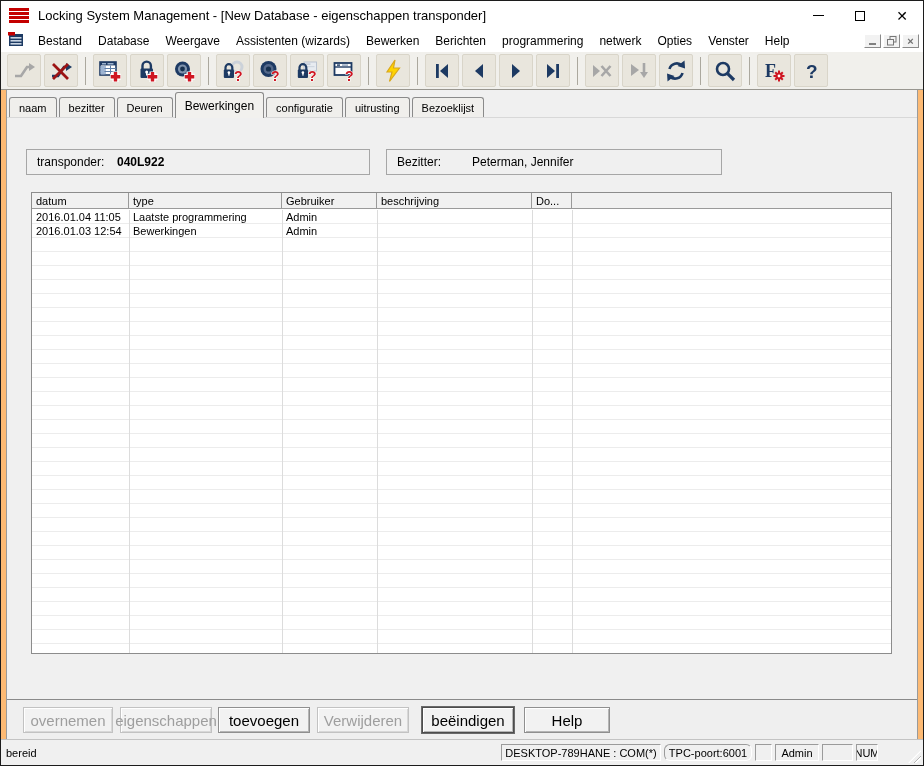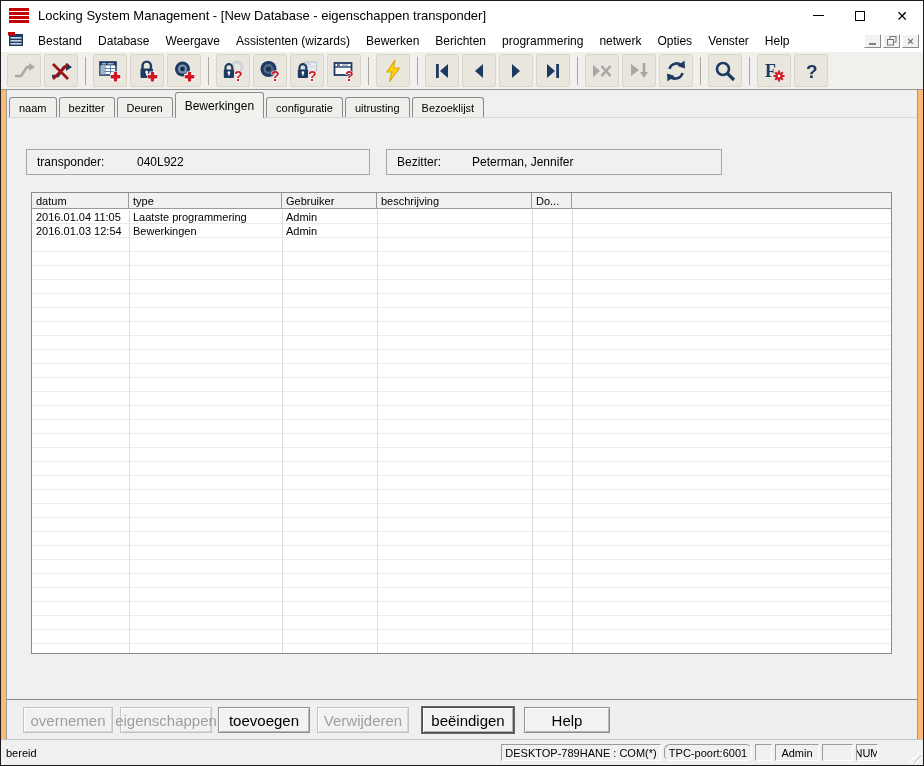--- a/index.html
+++ b/index.html
@@ -35,21 +35,21 @@
   .tabstrip { height:28px; display:flex; align-items:flex-end; padding-left:2px; border-bottom:1px solid #d8d8d8; flex:0 0 auto; }
   .tab { height:20px; padding:0 9px; font-size:11px; background:#f0efec; border:1px solid #8a8a8a; border-bottom:none; border-radius:3px 3px 0 0; display:flex; align-items:center; margin-right:2px; white-space:nowrap; }
   .tab.active { height:26px; font-size:12px; background:#f2f1ee; margin-bottom:-1px; z-index:2; position:relative; }
 
   
   .content { flex:1 1 auto; position:relative; background:#f0f0f0; min-height:0; }
   .fieldbox { position:absolute; top:31px; height:26px; border:1px solid #a6a6a6; display:flex; align-items:center; font-size:12px; }
   .fieldbox .flabel { position:absolute; left:10px; white-space:nowrap; }
   .fieldbox .fvalue { position:absolute; white-space:nowrap; }
   .fb-transponder { left:19px; width:344px; }
-  .fb-transponder .fvalue { left:110px; }
+  .fb-transponder .fvalue { left:90px;font-weight:bold; }
   .fb-owner { left:379px; width:336px; }
   .fb-owner .fvalue { left:85px; }
 
   .logtable { position:absolute; left:24px; top:74px; width:861px; height:462px; background:#fff; border:1px solid #8c8c8c; }
   .thead { display:grid; grid-template-columns:97px 153px 95px 155px 40px 1fr; height:16px; background:#f1f1f1; border-bottom:1px solid #9a9a9a; font-size:11px; }
   .th { padding:0 4px; border-right:1px solid #9a9a9a; display:flex; align-items:center; overflow:hidden; white-space:nowrap; }
   .th:last-child { border-right:none; }
   .tbody { position:absolute; top:17px; bottom:0; left:0; right:0; background:repeating-linear-gradient(to bottom,#ffffff 0 13px,#ececec 13px 14px); overflow:hidden; }
   .vline { position:absolute; top:0; bottom:0; width:1px; background:#dcdcdc; }
   .trow { position:absolute; left:0; right:0; height:14px; display:grid; grid-template-columns:97px 153px 95px 155px 40px 1fr; font-size:11px; }

